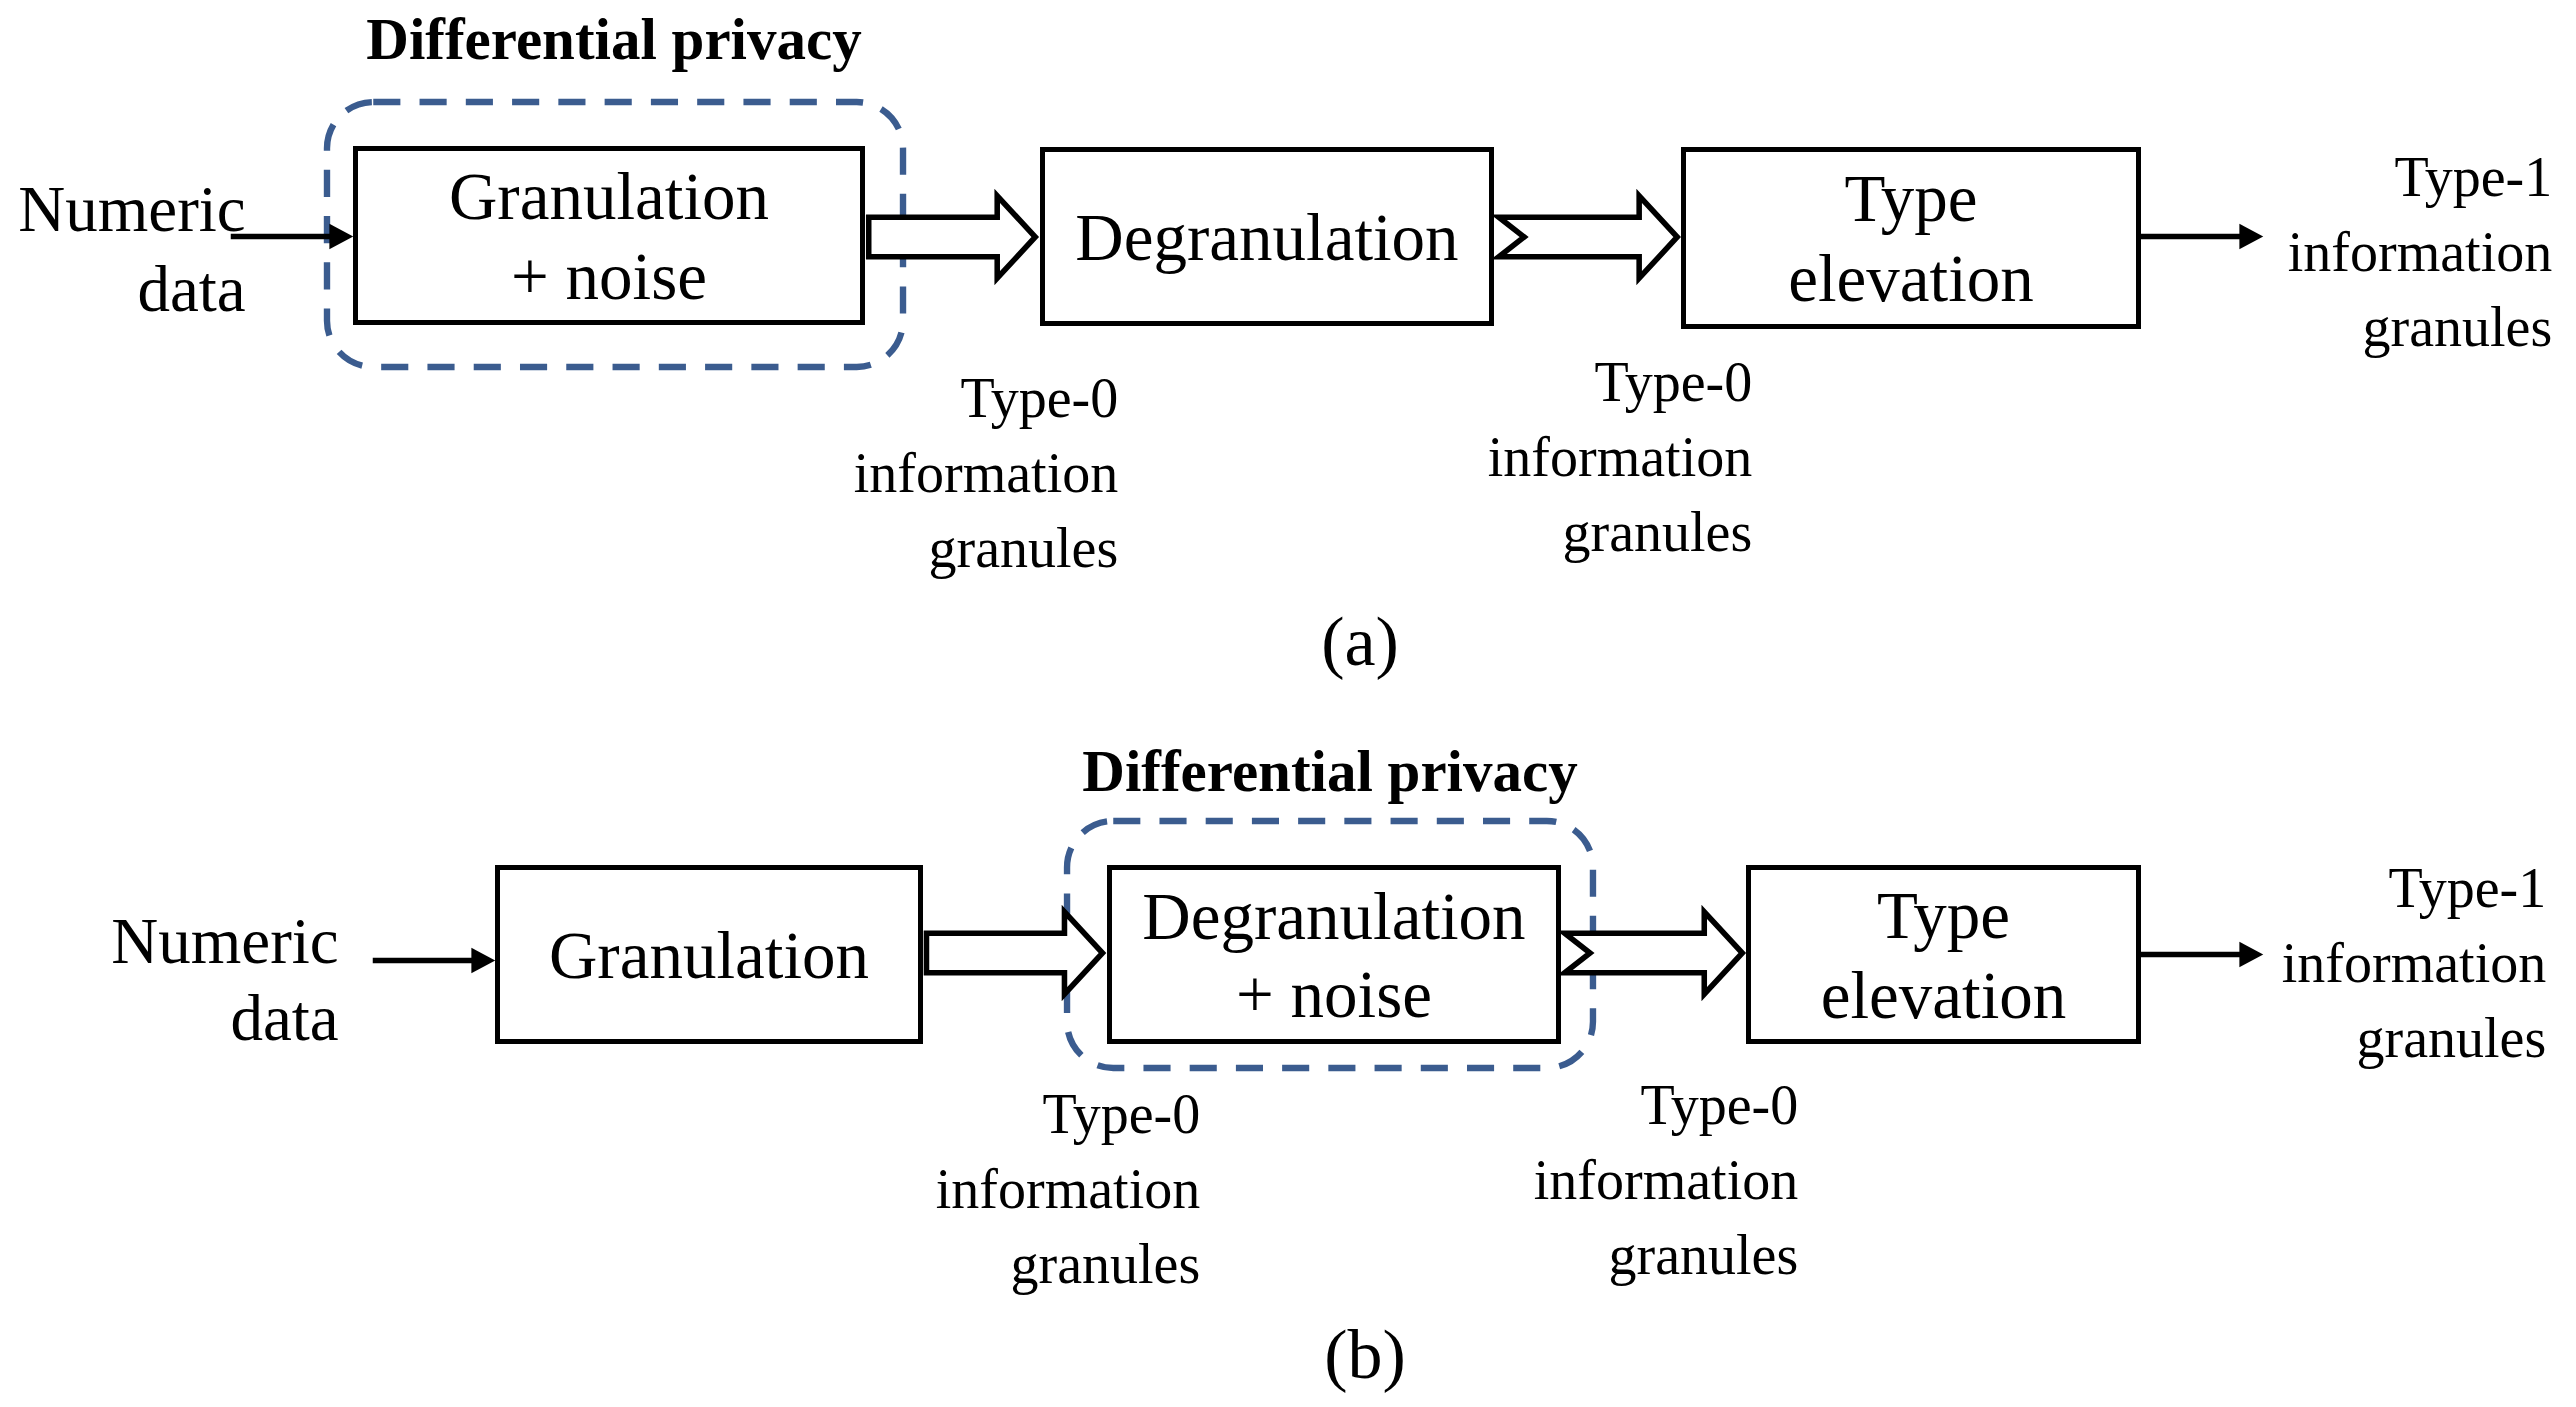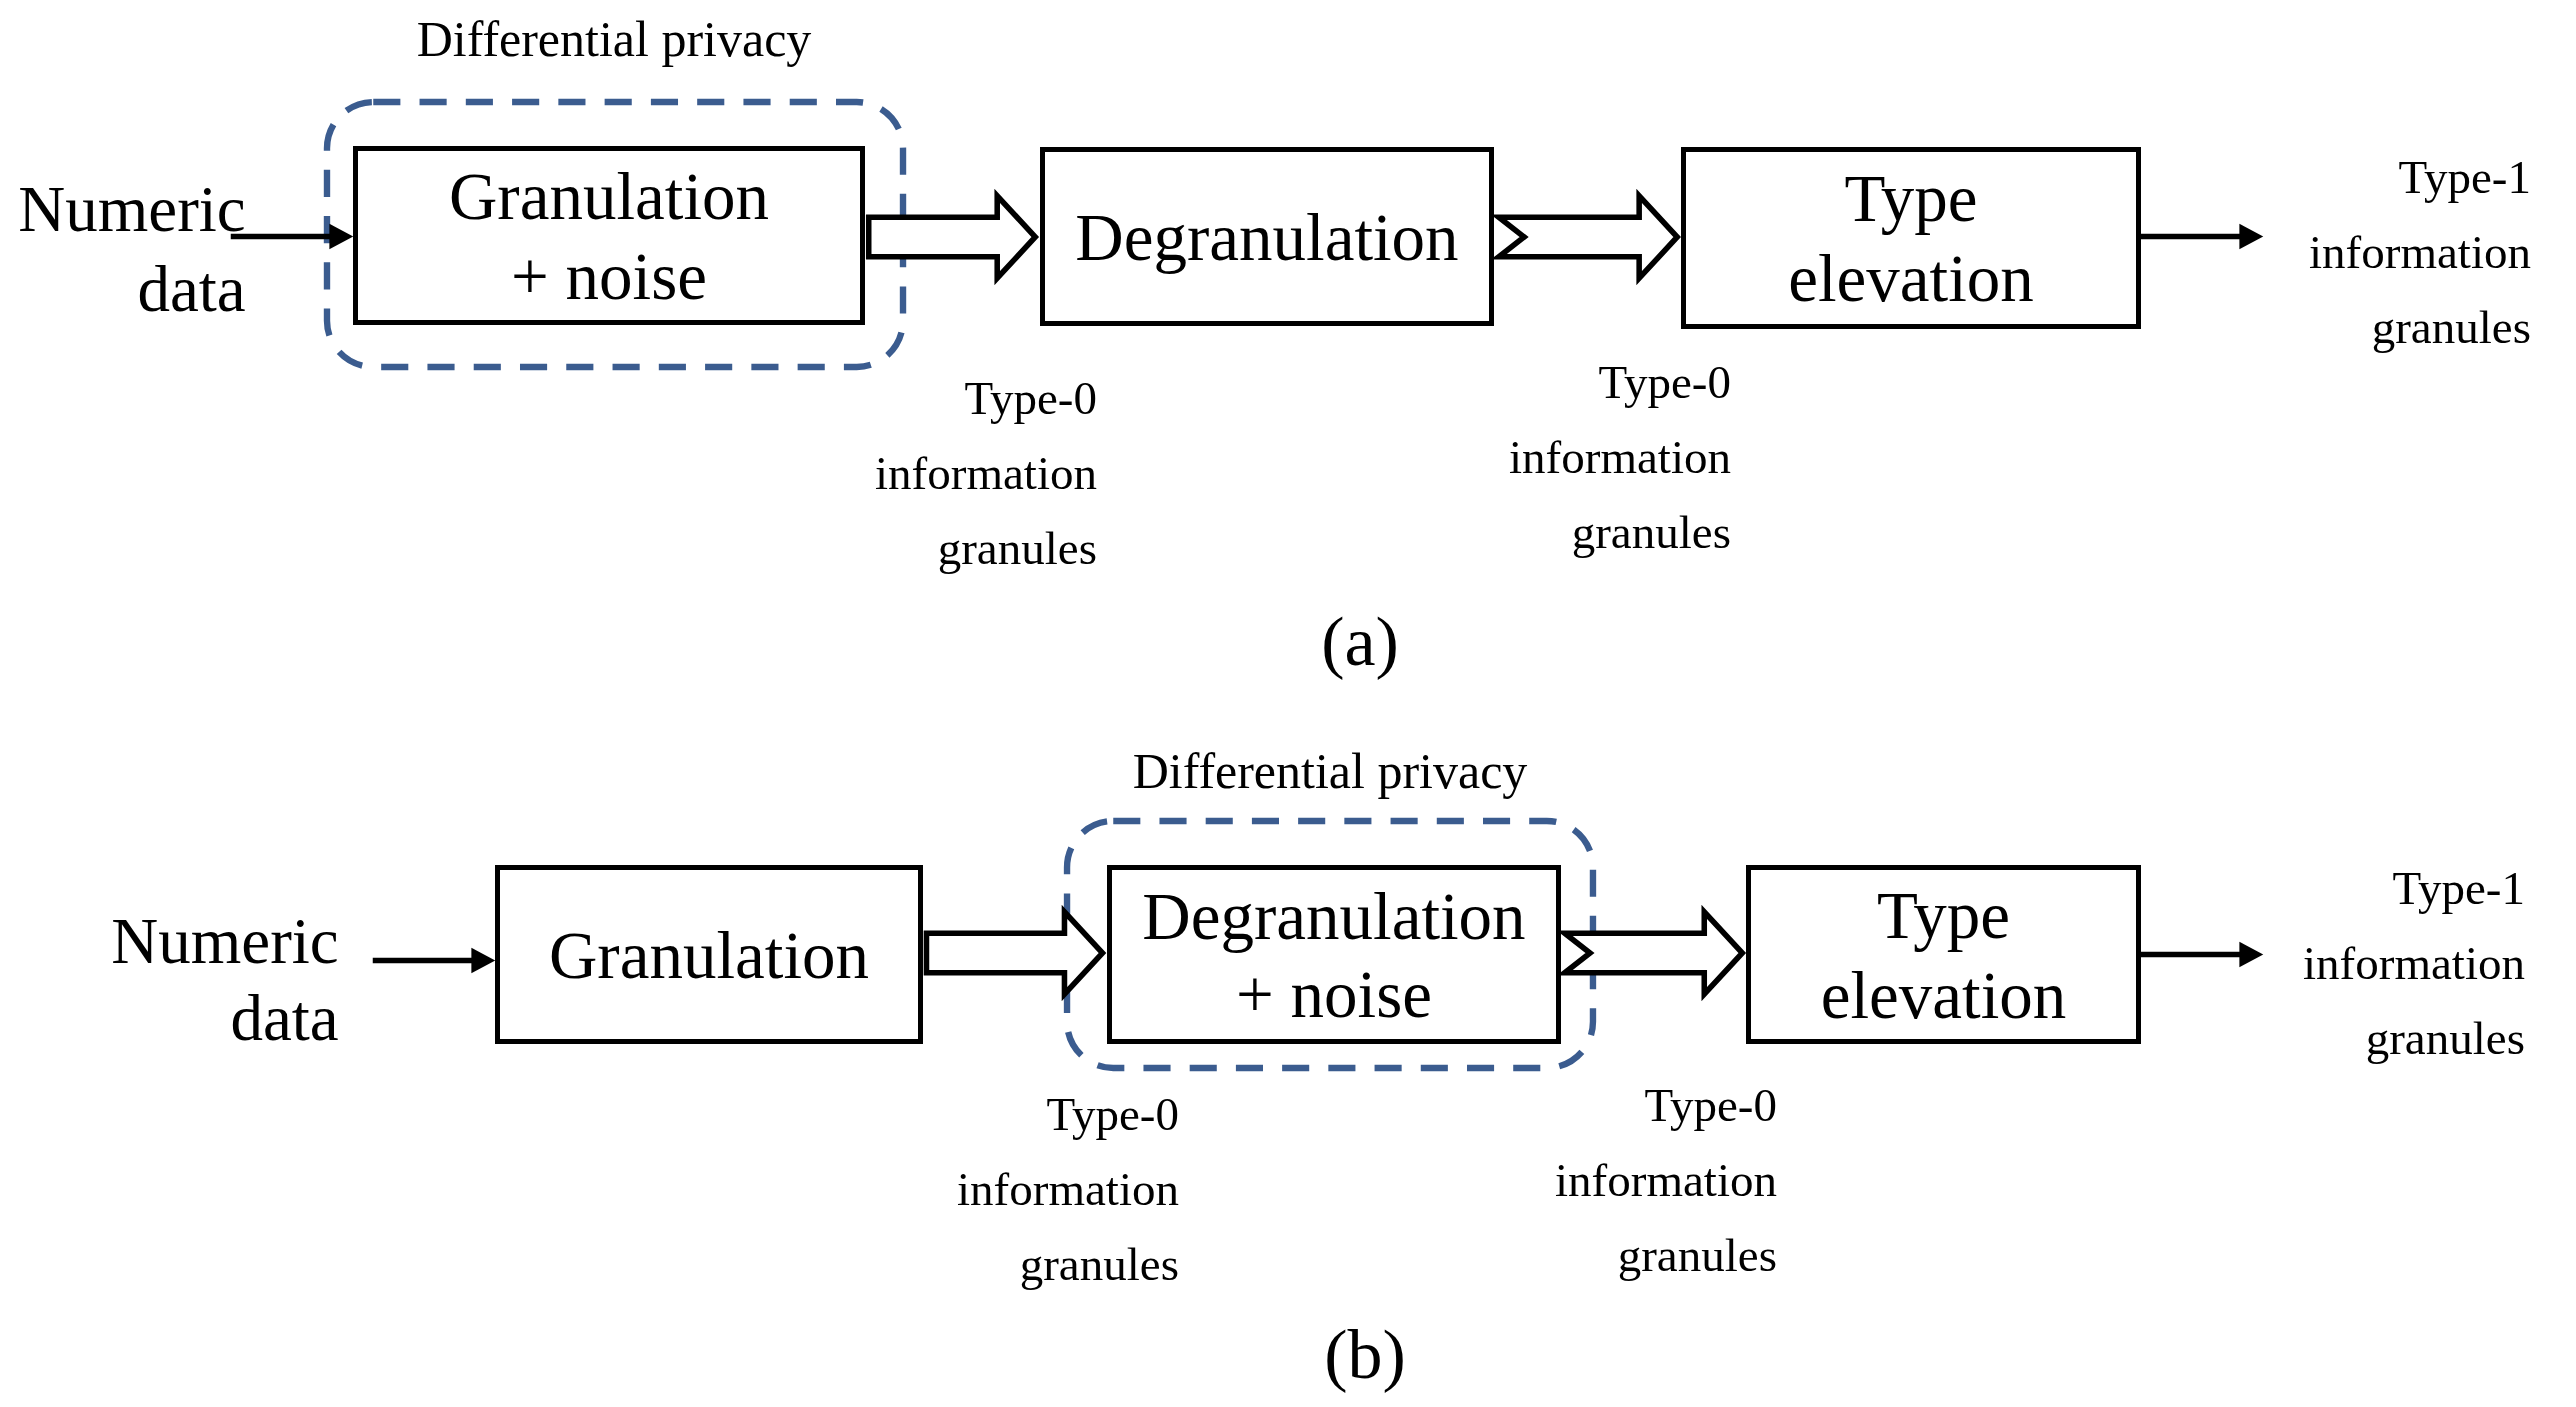--- a/index.html
+++ b/index.html
@@ -16,23 +16,23 @@
     transform:translateX(-50%);
     text-align:right;
     white-space:nowrap;
   }
   .ctr{
     position:absolute;
     transform:translate(-50%,-50%);
     text-align:center;
     white-space:nowrap;
   }
-  .ann{font-size:47px;line-height:75px;}
+  .ann{font-size:56px;line-height:75px;}
   .inlabel{font-size:65px;line-height:80px;}
-  .title{font-size:50px;}
+  .title{font-size:59px;font-weight:bold;}
   .cap{font-size:70px;}
   .pbox{
     position:absolute;
     border:5.6px solid #000;
     background:#fff;
     box-sizing:border-box;
     display:flex;flex-direction:column;
     justify-content:center;align-items:center;
     font-size:67px;line-height:80px;
     text-align:center;white-space:nowrap;

